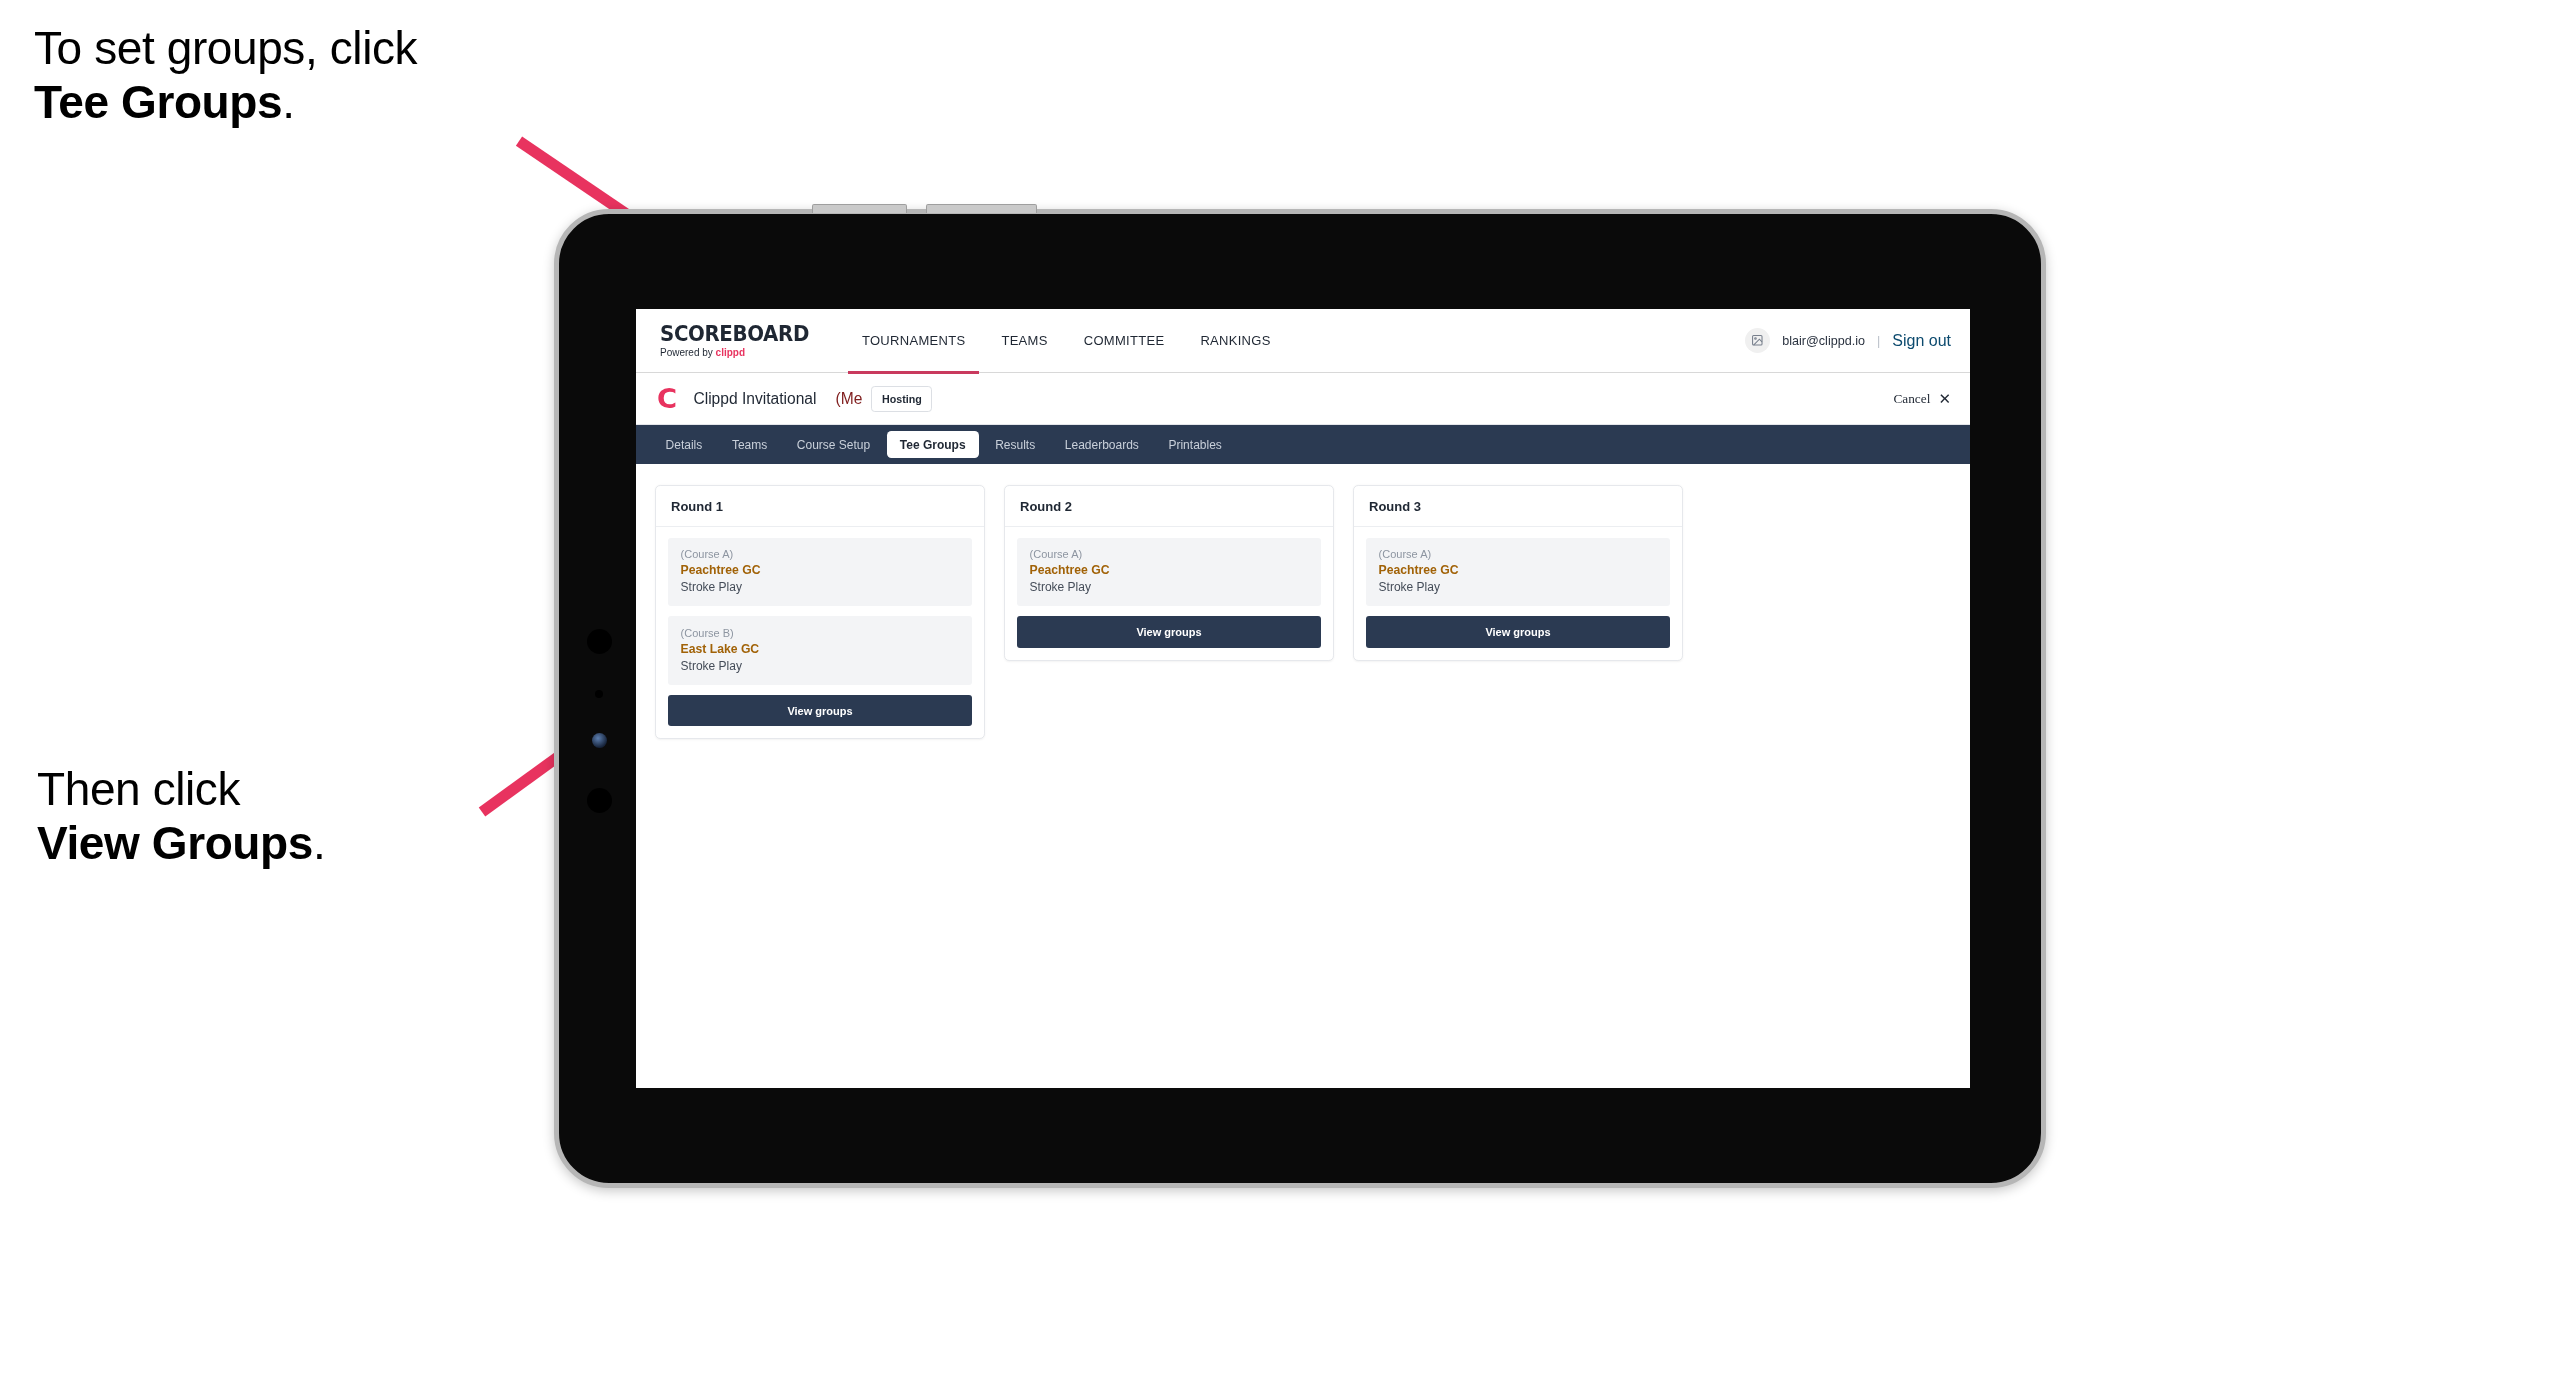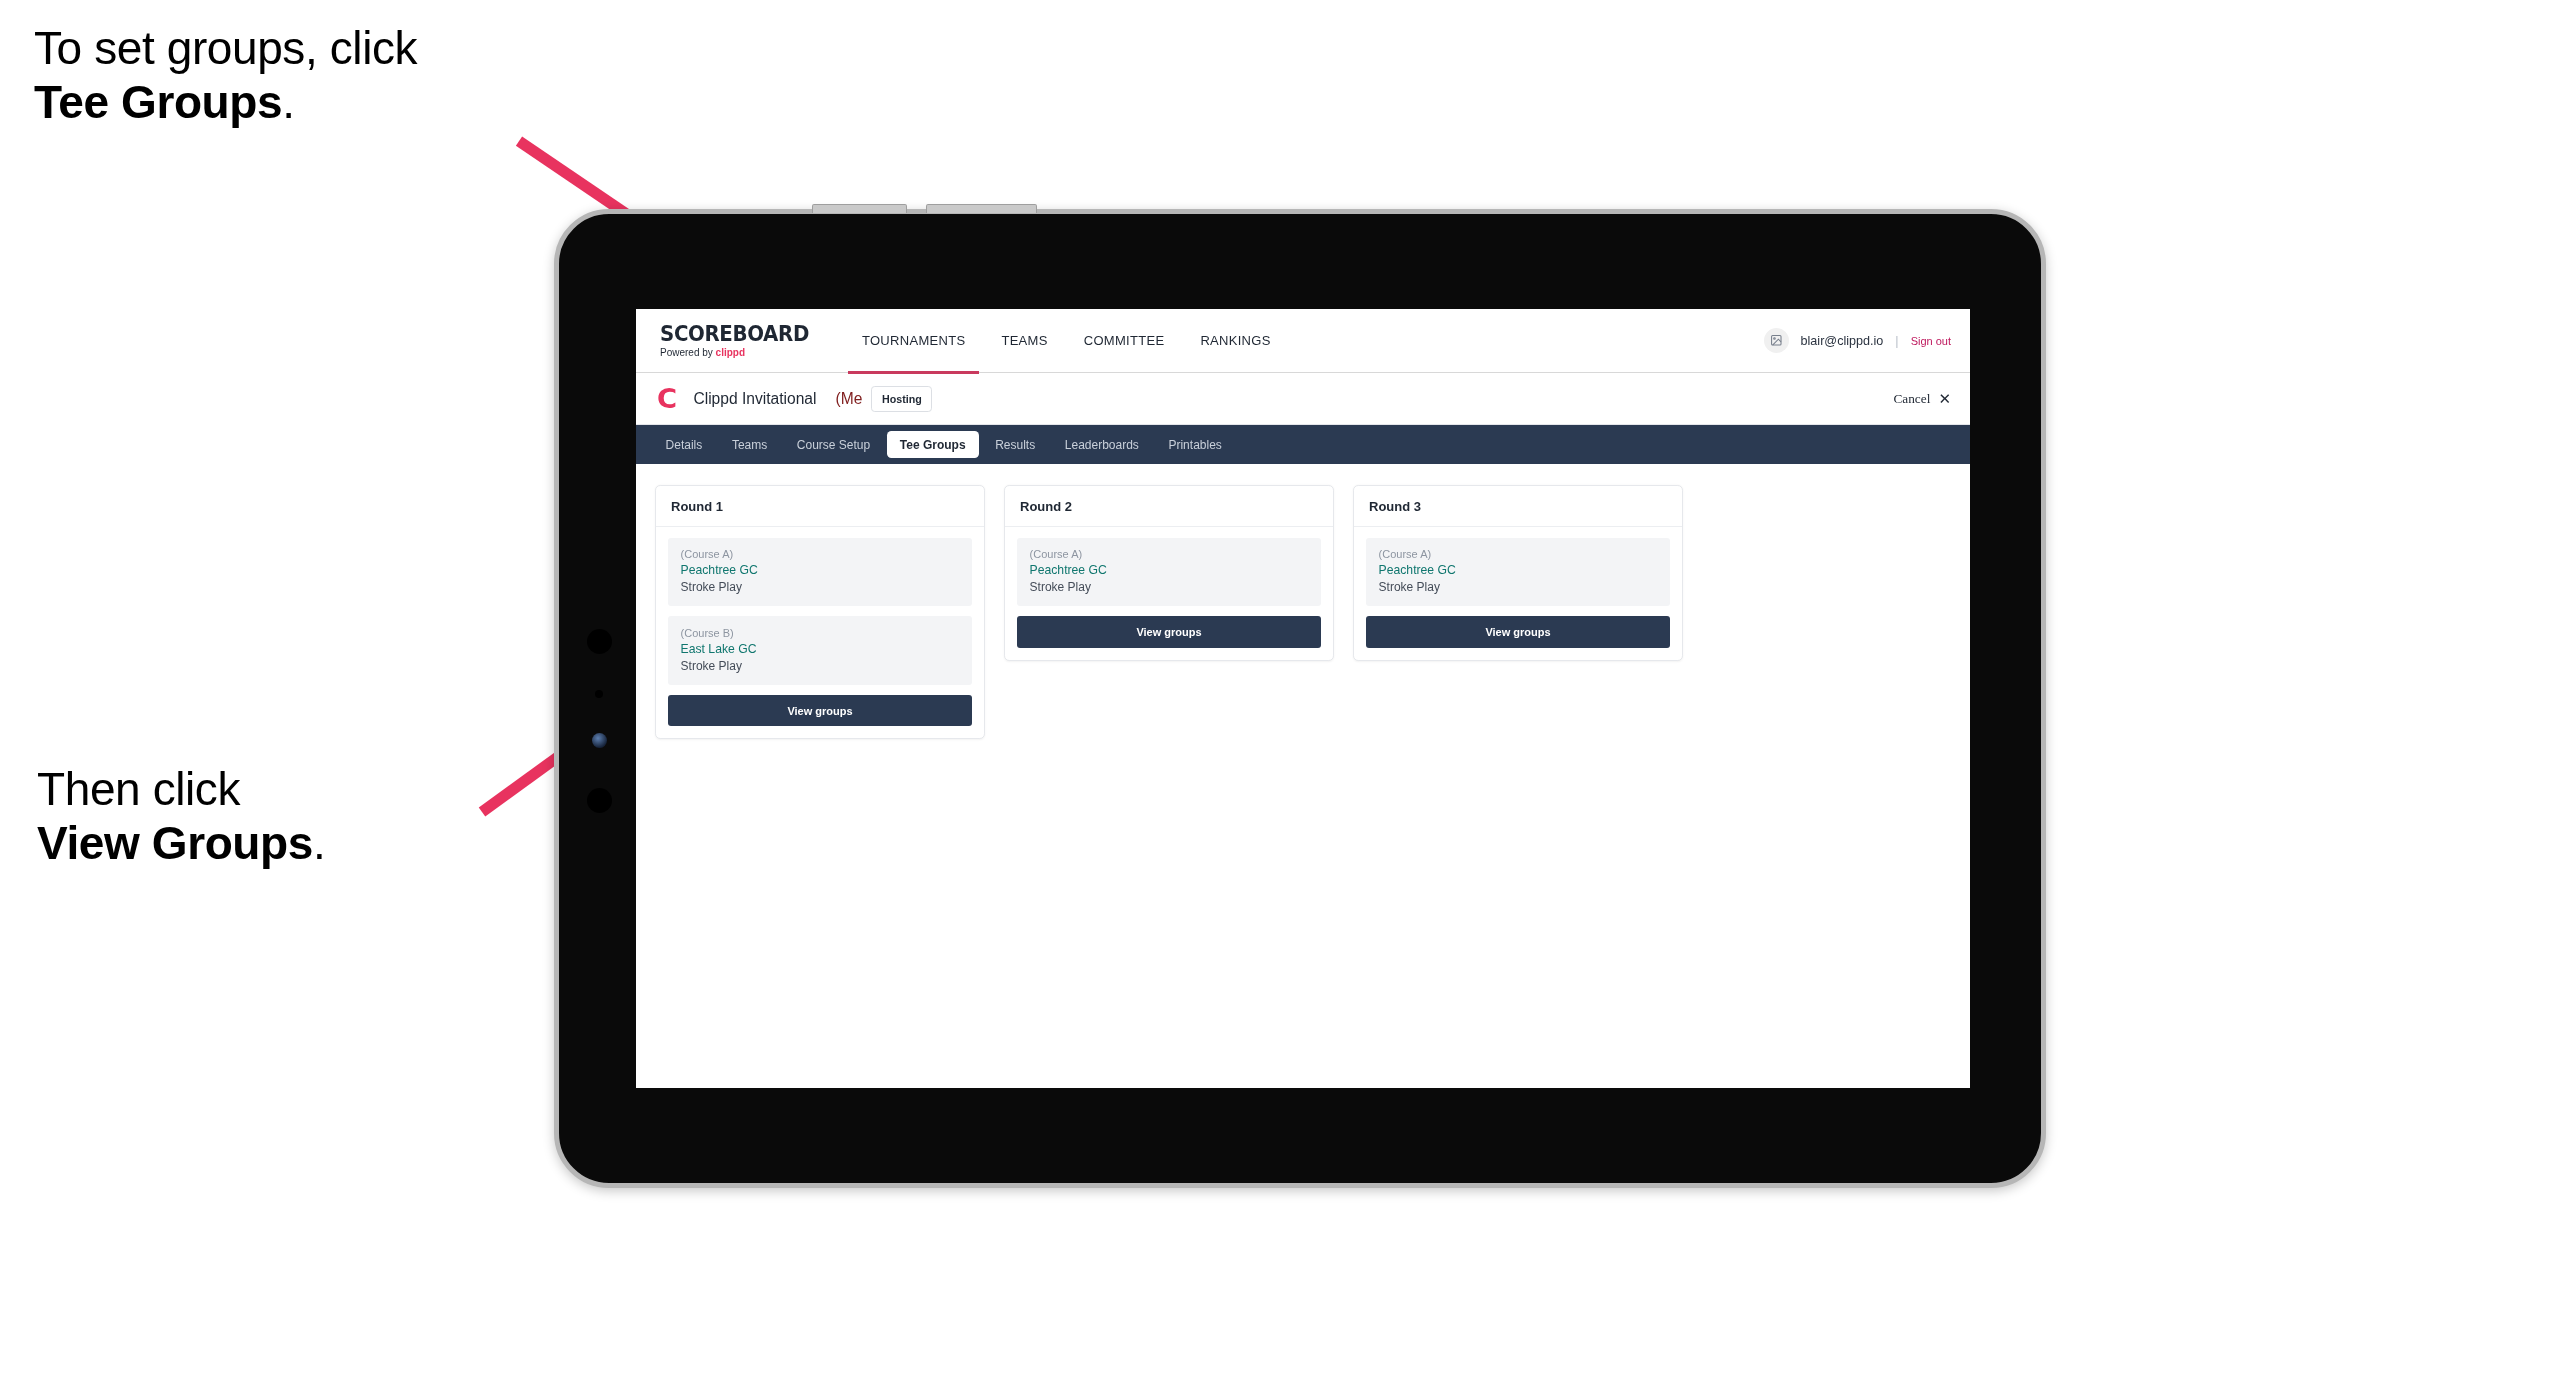--- a/index.html
+++ b/index.html
@@ -138,21 +138,21 @@
   #header-account { margin-left: auto; display: flex; align-items: center; gap: 12px; }
   #account-avatar {
     width: 25px; height: 25px;
     border-radius: 50%;
     background: #f0f0f0;
     display: flex; align-items: center; justify-content: center;
     color: #777f8c;
   }
   #account-email { font-size: 12.6px; color: #2b3340; white-space: nowrap; }
   .header-divider { color: #b9bfc8; font-size: 12.6px; }
-  #sign-out-link { font-size: 11px; color: #be185d; cursor: pointer; white-space: nowrap; }
+  #sign-out-link { font-size: 16px; color: #0c4a6e; cursor: pointer; white-space: nowrap; }
 
   
   #tournament-bar {
     height: 52px;
     background: #ffffff;
     border-bottom: 0.7px solid #e4e6ea;
     display: flex;
     align-items: center;
     padding: 0 19px 0 21px;
   }
@@ -232,21 +232,21 @@
   }
   .round-title { font-size: 13px; font-weight: bold; color: #1f2733; }
   .round-card-body { padding: 10.4px 12px 12px; }
   .course-block {
     background: #f3f4f6;
     border-radius: 3px;
     padding: 10.4px 12.6px 12px;
     margin-bottom: 10.4px;
   }
   .course-label { font-size: 11px; color: #8d95a1; margin-bottom: 3px; }
-  .course-name  { font-size: 12.2px; font-weight: normal; color: #0f766e; margin-bottom: 3px; }
+  .course-name  { font-size: 12.2px; font-weight: bold; color: #a16207; margin-bottom: 3px; }
   .course-format{ font-size: 12px; color: #444c58; }
   .view-groups-button {
     width: 100%;
     background: #2b3a52;
     color: #ffffff;
     font-size: 11px;
     font-weight: bold;
     text-align: center;
     padding: 9.6px 0;
     border-radius: 3px;

